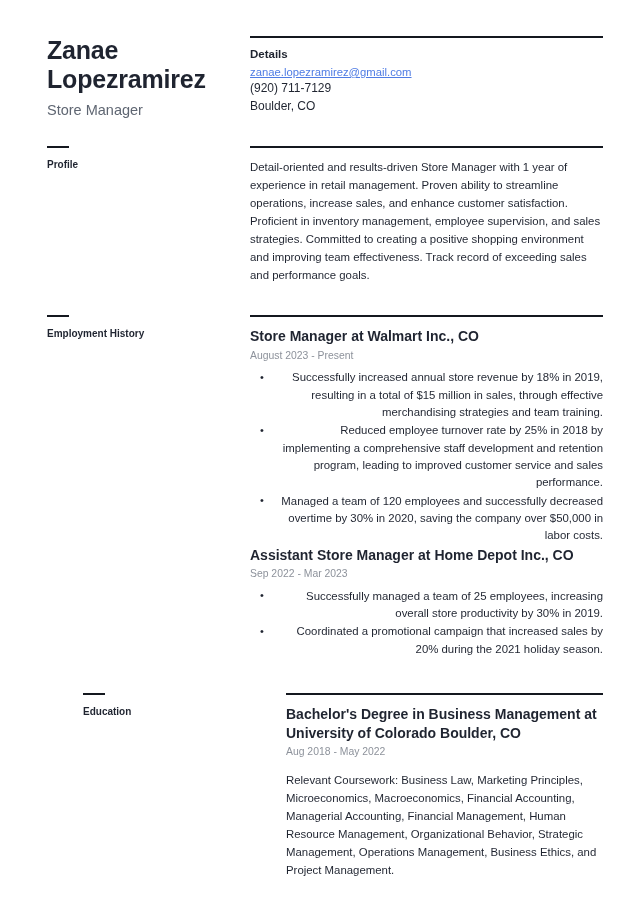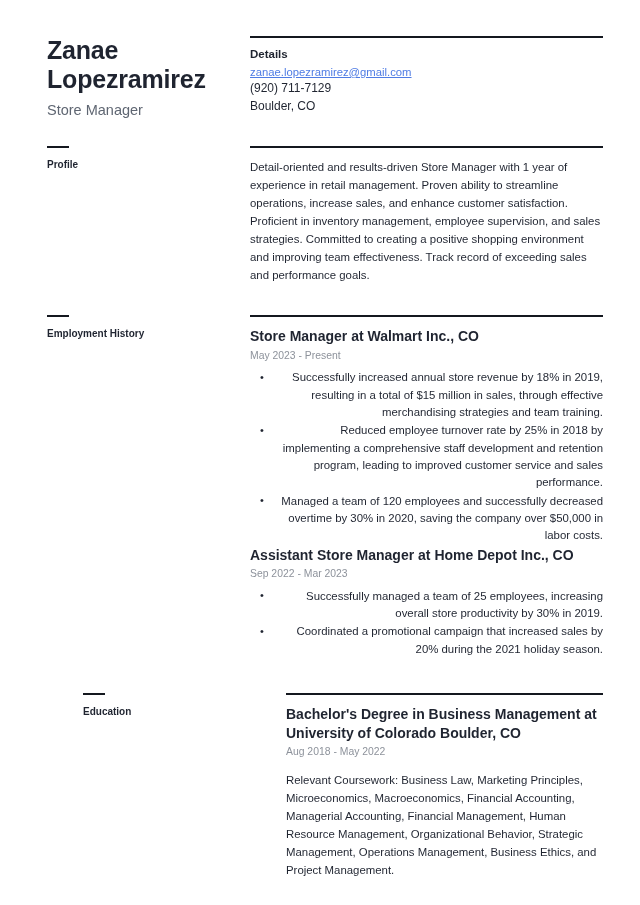--- a/index.html
+++ b/index.html
@@ -193,21 +193,21 @@
   <div class="row sec-employment">
     <div class="col-left">
       <div class="dash"></div>
       <div class="section-label">Employment History</div>
     </div>
     <div class="col-right">
       <div class="rule"></div>
 
       <div class="entry">
         <div class="entry-title">Store Manager at Walmart Inc., CO</div>
-        <div class="entry-date">May 2023 - Present</div>
+        <div class="entry-date">August 2023 - Present</div>
         <ul class="bullets">
           <li>Successfully increased annual store revenue by 18% in 2019, resulting in a total of $15 million in sales, through effective merchandising strategies and team training.</li>
           <li>Reduced employee turnover rate by 25% in 2018 by implementing a comprehensive staff development and retention program, leading to improved customer service and sales performance.</li>
           <li>Managed a team of 120 employees and successfully decreased overtime by 30% in 2020, saving the company over $50,000 in labor costs.</li>
         </ul>
       </div>
 
       <div class="entry">
         <div class="entry-title">Assistant Store Manager at Home Depot Inc., CO</div>
         <div class="entry-date">Sep 2022 - Mar 2023</div>

